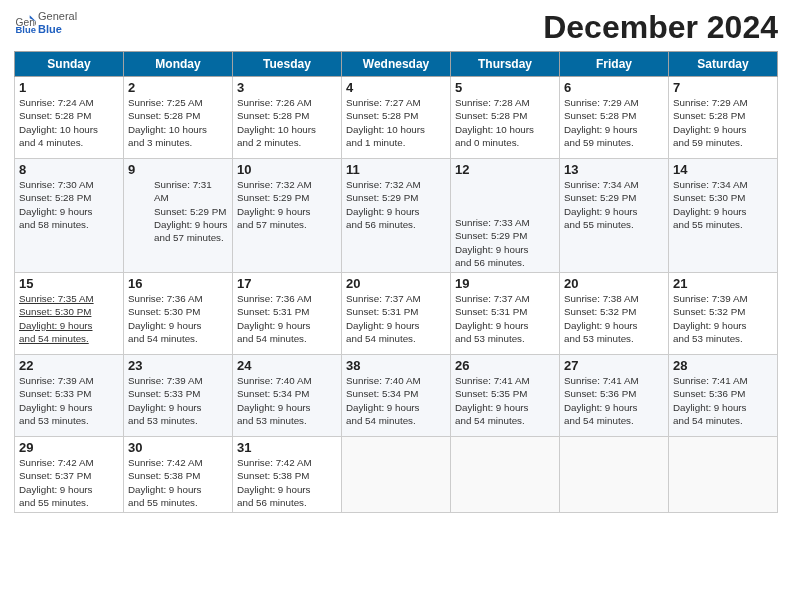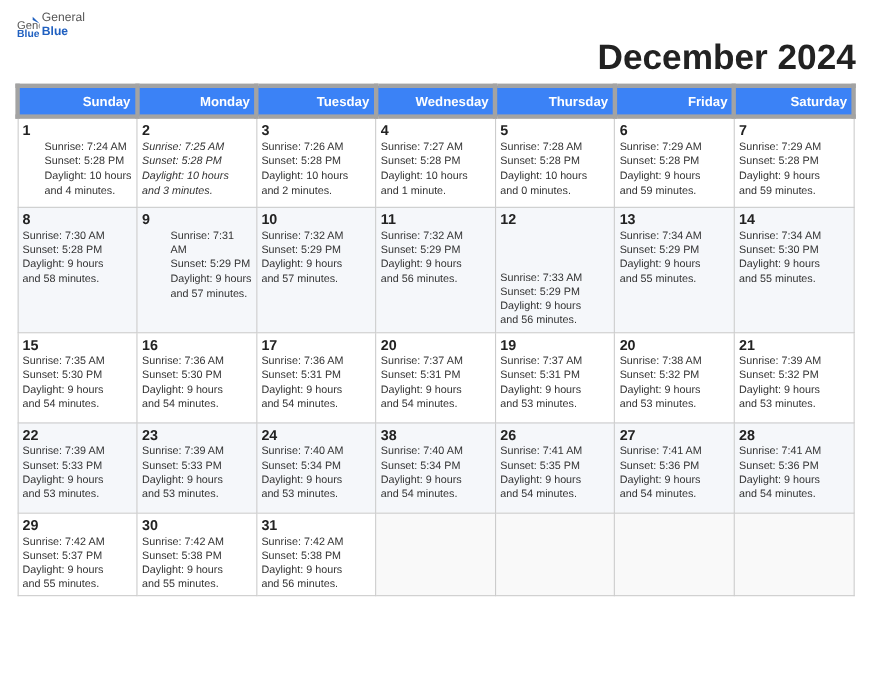--- a/index.html
+++ b/index.html
@@ -24,45 +24,44 @@
       display: flex;
       align-items: center;
       gap: 2px;
     }
     .logo-icon {
       width: 22px;
       height: 22px;
     }
     .title-block {
       text-align: center;
-      margin-top: 25px;
     }
     .month-title {
       font-size: 32px;
       font-weight: bold;
       color: #222;
       line-height: 1.1;
     }
     .location {
       font-size: 14px;
       color: #444;
     }
     .calendar {
       width: 100%;
       border-collapse: collapse;
       font-size: 10.5px;
     }
     .calendar th {
-      background: #3b82f6;
+      background: #0369a1;
       color: #fff;
       font-weight: bold;
       font-size: 12px;
       padding: 5px 4px;
-      text-align: right;
-      border: 4px solid #a3a3a3;
+      text-align: center;
+      border: 1px solid #a3a3a3;
     }
     .calendar td {
       border: 1px solid #ccc;
       vertical-align: top;
       padding: 3px 4px;
       width: calc(100%/7);
       height: 82px;
       background: #fff;
     }
     .calendar tr:nth-child(even) td {
@@ -117,28 +116,28 @@
           <th>Wednesday</th>
           <th>Thursday</th>
           <th>Friday</th>
           <th>Saturday</th>
         </tr>
       </thead>
     <tbody id="cal-body">
     <tr>
           <td>
             <span class="day-num">1</span>
-            <div class="day-info" style="white-space: pre-line; margin-left: 20px;">Sunrise: 7:24 AM
+            <div class="day-info" style="white-space: pre-line;">Sunrise: 7:24 AM
 Sunset: 5:28 PM
 Daylight: 10 hours
 and 4 minutes.</div>
           </td>
           <td>
             <span class="day-num">2</span>
-            <div class="day-info" style="white-space: pre-line; font-style: italic;">Sunrise: 7:25 AM
+            <div class="day-info" style="white-space: pre-line;">Sunrise: 7:25 AM
 Sunset: 5:28 PM
 Daylight: 10 hours
 and 3 minutes.</div>
           </td>
           <td>
             <span class="day-num">3</span>
             <div class="day-info" style="white-space: pre-line;">Sunrise: 7:26 AM
 Sunset: 5:28 PM
 Daylight: 10 hours
 and 2 minutes.</div>
@@ -219,21 +218,21 @@
             <span class="day-num">14</span>
             <div class="day-info" style="white-space: pre-line;">Sunrise: 7:34 AM
 Sunset: 5:30 PM
 Daylight: 9 hours
 and 55 minutes.</div>
           </td>
         </tr>
         <tr>
           <td>
             <span class="day-num">15</span>
-            <div class="day-info" style="white-space: pre-line;">Sunrise: 7:35 AM
+            <div class="day-info" style="white-space: pre-line; text-decoration: underline;">Sunrise: 7:35 AM
 Sunset: 5:30 PM
 Daylight: 9 hours
 and 54 minutes.</div>
           </td>
           <td>
             <span class="day-num">16</span>
             <div class="day-info" style="white-space: pre-line;">Sunrise: 7:36 AM
 Sunset: 5:30 PM
 Daylight: 9 hours
 and 54 minutes.</div>

